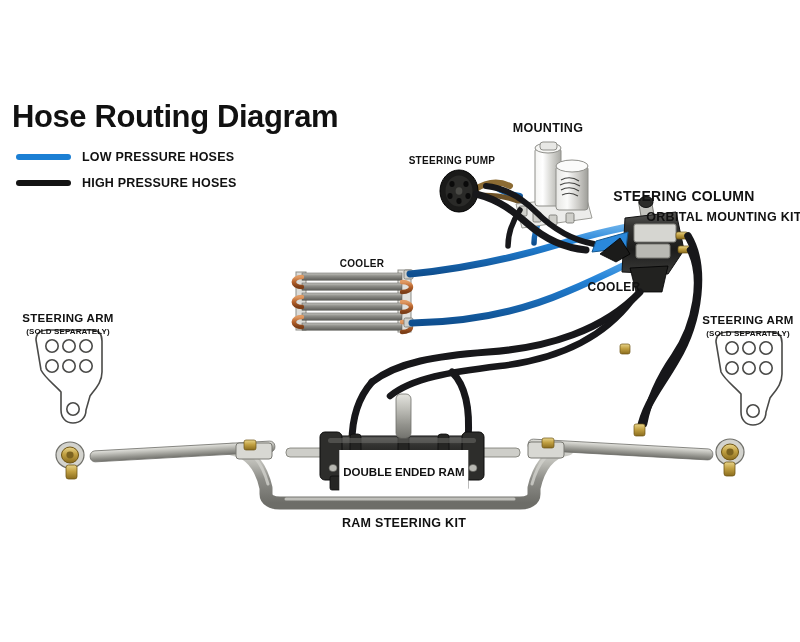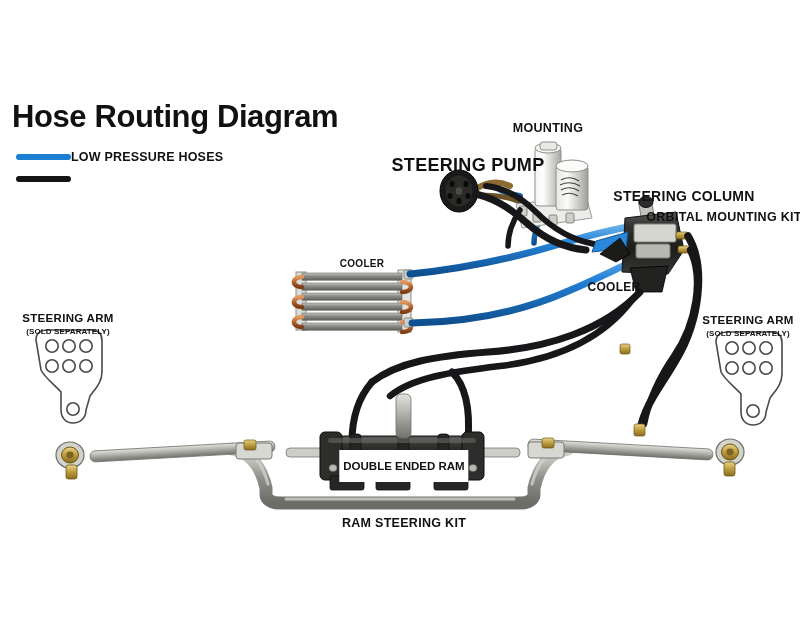--- a/index.html
+++ b/index.html
@@ -7,27 +7,27 @@
   #stage{position:relative;width:800px;height:642px;background:#ffffff;overflow:hidden;}
   #art{position:absolute;left:0;top:0;width:800px;height:642px;}
 
   .lbl{position:absolute;font-family:"Liberation Sans",sans-serif;font-weight:bold;color:#111;
        letter-spacing:.3px;white-space:nowrap;line-height:1.05;}
   .lbl.c{transform:translateX(-50%);text-align:center;}
 
   #title{position:absolute;left:12px;top:99px;font-size:31px;font-weight:bold;color:#111;
          letter-spacing:-.4px;white-space:nowrap;}
 
-  .legend-row{position:absolute;display:flex;align-items:center;}
+  .legend-row{position:absolute;display:flex;align-items:center;gap:11px;}
   .legend-swatch{width:55px;height:6px;border-radius:3px;display:block;}
   .legend-text{font-size:12.5px;font-weight:bold;color:#111;letter-spacing:.2px;white-space:nowrap;}
 
   .sub{font-size:8px;font-weight:bold;letter-spacing:.1px;text-align:center;}
   .ramlbl{position:absolute;background:#fff;color:#111;font-weight:bold;font-size:11.5px;
-          padding:10px 4px;white-space:nowrap;transform:translateX(-50%);}
+          padding:16px 4px;white-space:nowrap;transform:translateX(-50%);}
 </style>
 </head>
 <body>
 
 <div id="stage">
 
   <svg id="art" viewBox="0 0 800 642" xmlns="http://www.w3.org/2000/svg">
     <defs>
       <linearGradient id="steelG" x1="0" y1="0" x2="0" y2="1">
         <stop offset="0%" stop-color="#d9d9d4"></stop>
@@ -313,23 +313,24 @@
   </svg>
 
   <div id="title">Hose Routing Diagram</div>
 
   <div class="legend-row" style="left:16px;top:150px;">
     <span class="legend-swatch" style="background:#1b7fd4;"></span>
     <span class="legend-text">LOW PRESSURE HOSES</span>
   </div>
   <div class="legend-row" style="left:16px;top:176px;">
     <span class="legend-swatch" style="background:#141414;"></span>
+    <span class="legend-text">HIGH PRESSURE HOSES</span>
   </div>
 
-  <div class="lbl c" style="left:468px;top:156px;font-size:18px;">STEERING PUMP</div>
+  <div class="lbl c" style="left:452px;top:156px;font-size:10px;">STEERING PUMP</div>
   <div class="lbl c" style="left:548px;top:122px;font-size:12.5px;">MOUNTING</div>
   <div class="lbl c" style="left:684px;top:189px;font-size:14px;">STEERING COLUMN</div>
   <div class="lbl c" style="left:724px;top:211px;font-size:12.5px;">ORBITAL MOUNTING KIT</div>
   <div class="lbl c" style="left:614px;top:281px;font-size:12px;">COOLER</div>
   <div class="lbl c" style="left:362px;top:259px;font-size:10px;">COOLER</div>
   <div class="lbl c" style="left:404px;top:517px;font-size:12.5px;">RAM STEERING KIT</div>
 
   <div class="ramlbl" style="left:404px;top:450px;">DOUBLE ENDED RAM</div>
 
   <div class="lbl c" style="left:68px;top:312px;font-size:11.5px;">

